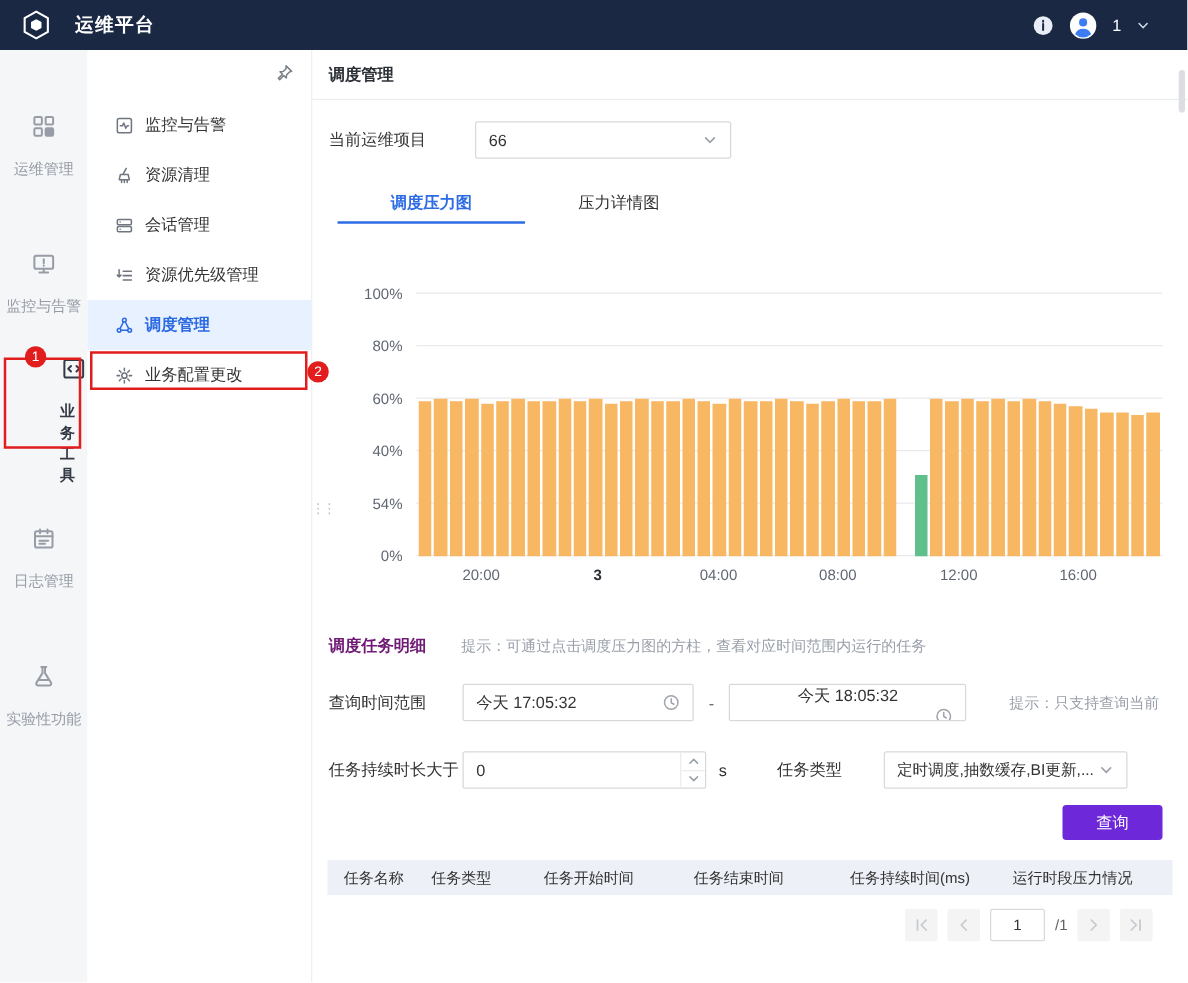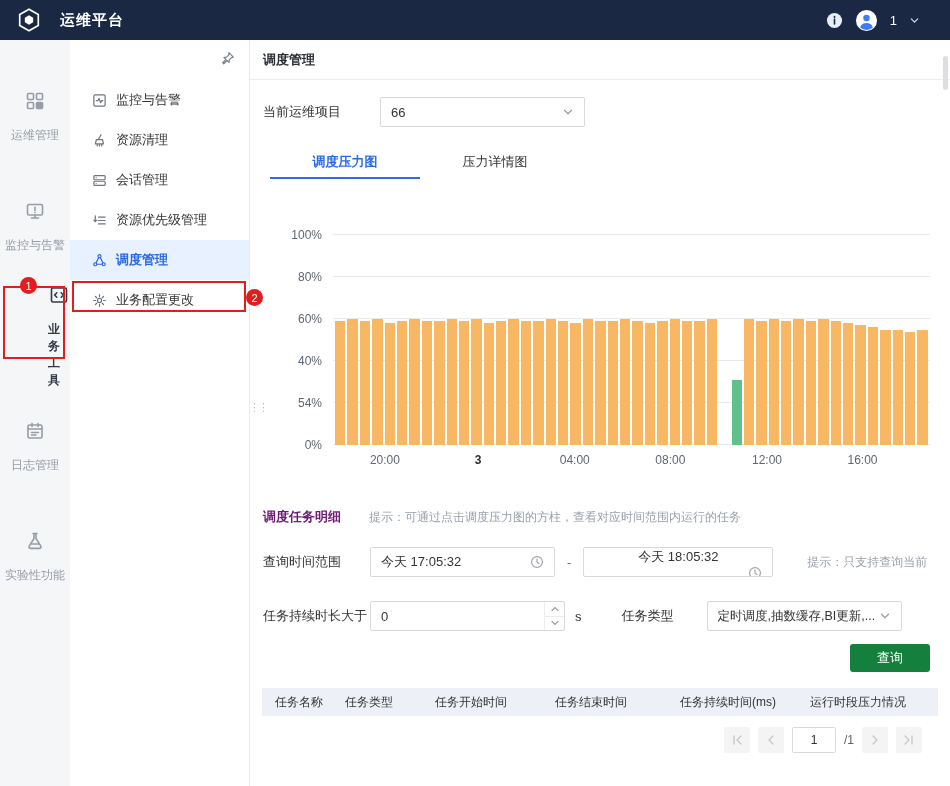--- a/index.html
+++ b/index.html
@@ -112,21 +112,21 @@
     border-left:1px solid #ececec; display:flex; flex-direction:column; }
   .spin > div { flex:1; display:flex; align-items:center; justify-content:center; color:#9aa0a8; cursor:pointer; }
   .spin .up { border-bottom:1px solid #ececec; }
   .unit { margin-left:10px; color:#333; }
   .type-label { margin-left:40px; }
   .type-select { margin-left:33px; width:195px; font-size:12.5px; }
   .type-select .val { overflow:hidden; text-overflow:ellipsis; white-space:nowrap; }
 
   .query-btn {
     position:absolute; top:604px; left:600px; width:80px; height:28px;
-    background:#15803d; color:#fff; border:none; border-radius:3px;
+    background:#6d28d9; color:#fff; border:none; border-radius:3px;
     font-size:13px; cursor:pointer; font-family:"Liberation Sans","DejaVu Sans",sans-serif;
   }
 
   
   .thead { position:absolute; top:648px; left:12px; width:676px; height:28px;
     background:#edf0f6; display:flex; align-items:center; font-size:12px; color:#333; }
   .th { flex:none; }
   .th.c0 { width:83px; padding-left:13px; }
   .th.c1 { width:90px; }
   .th.c2 { width:120px; }

